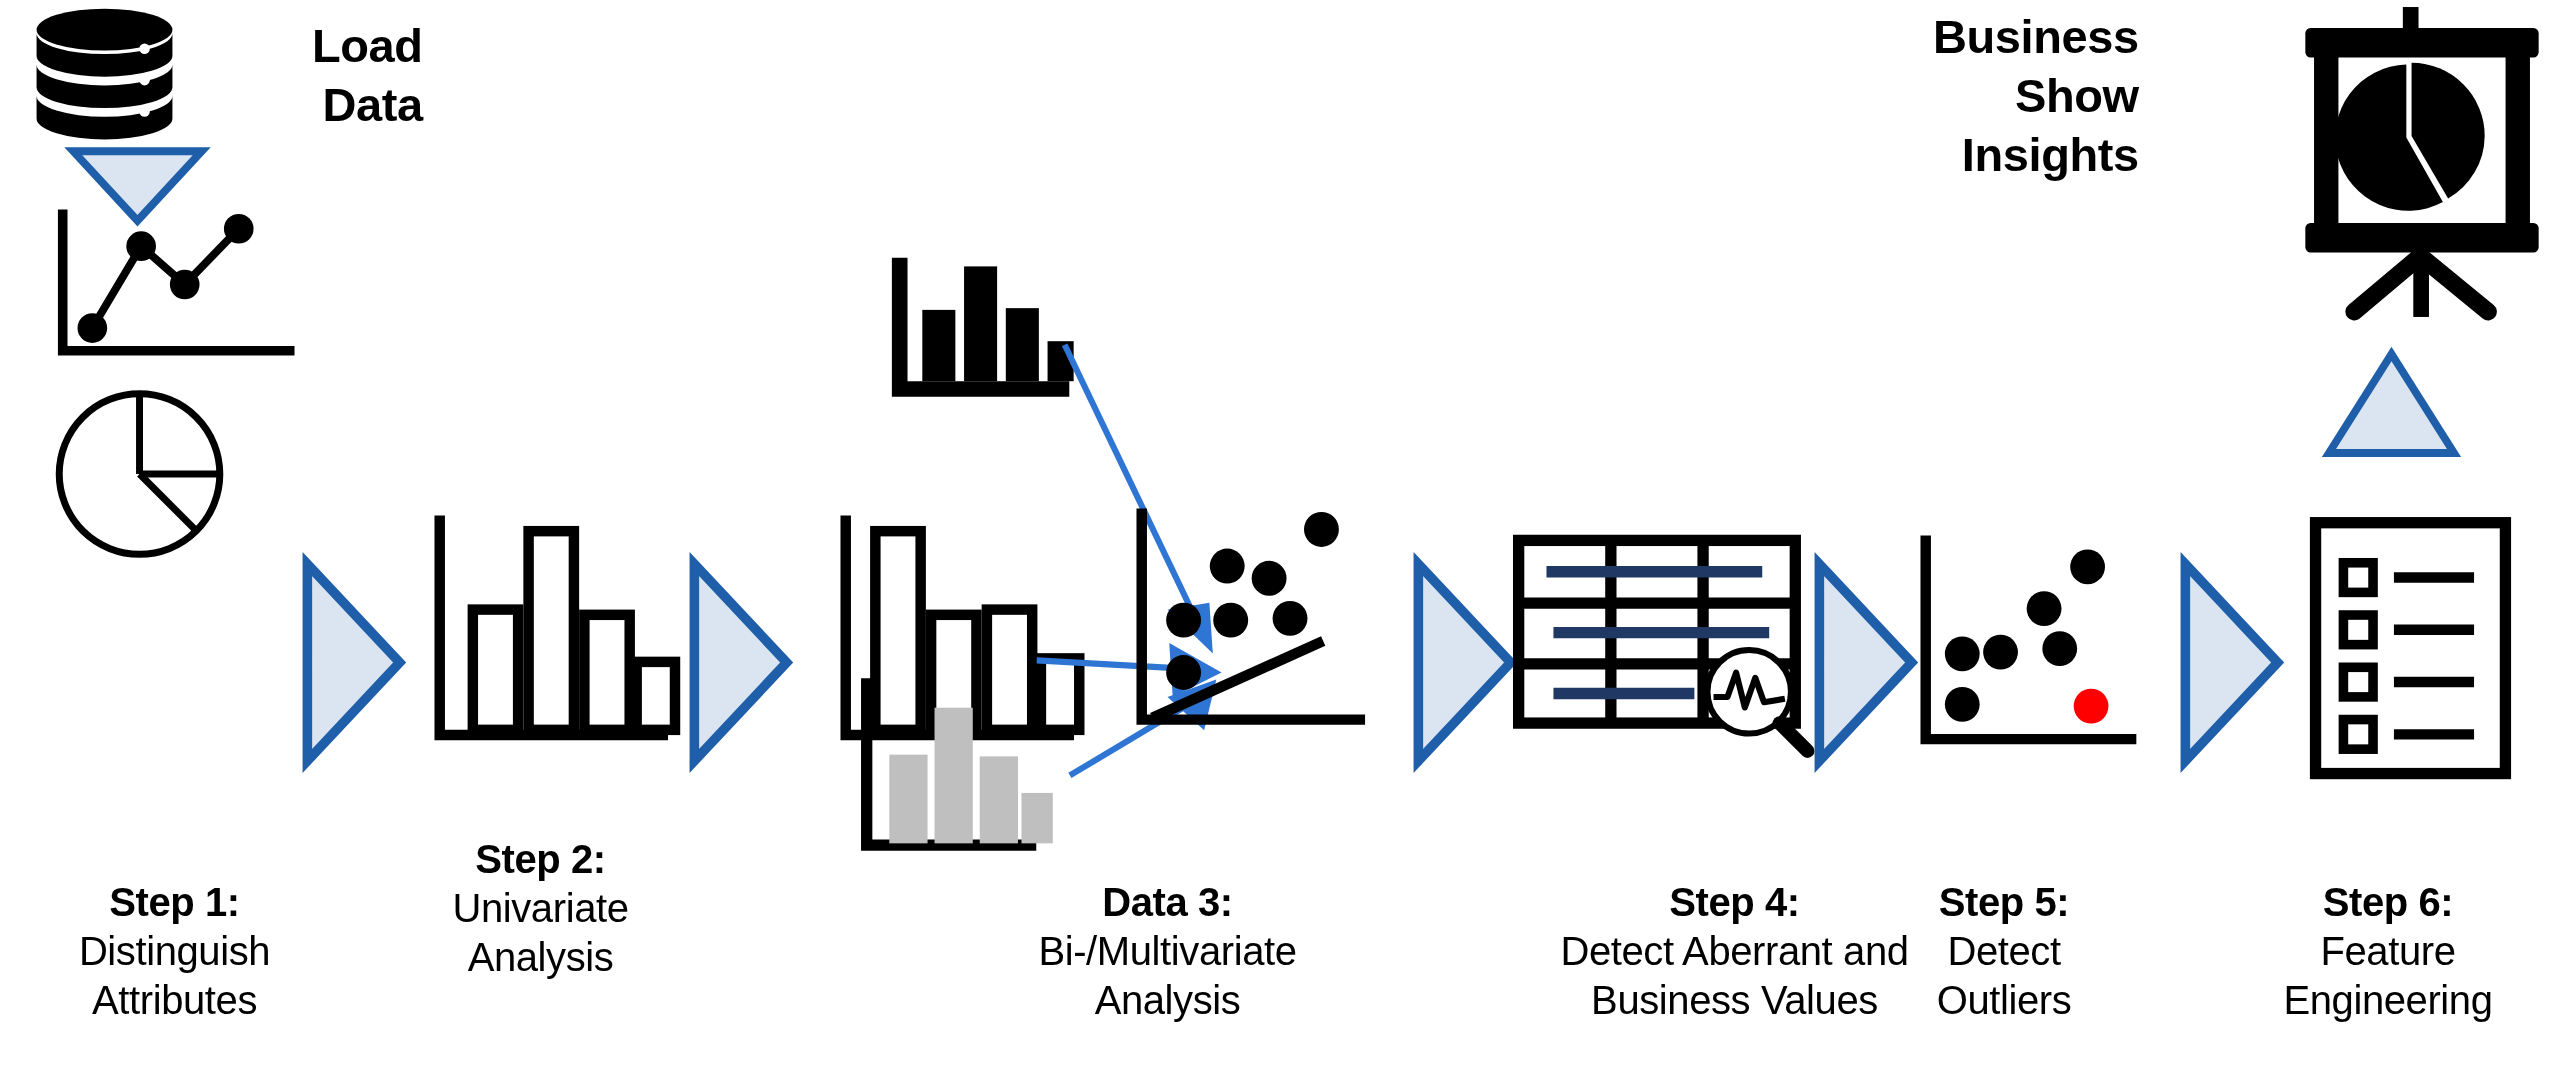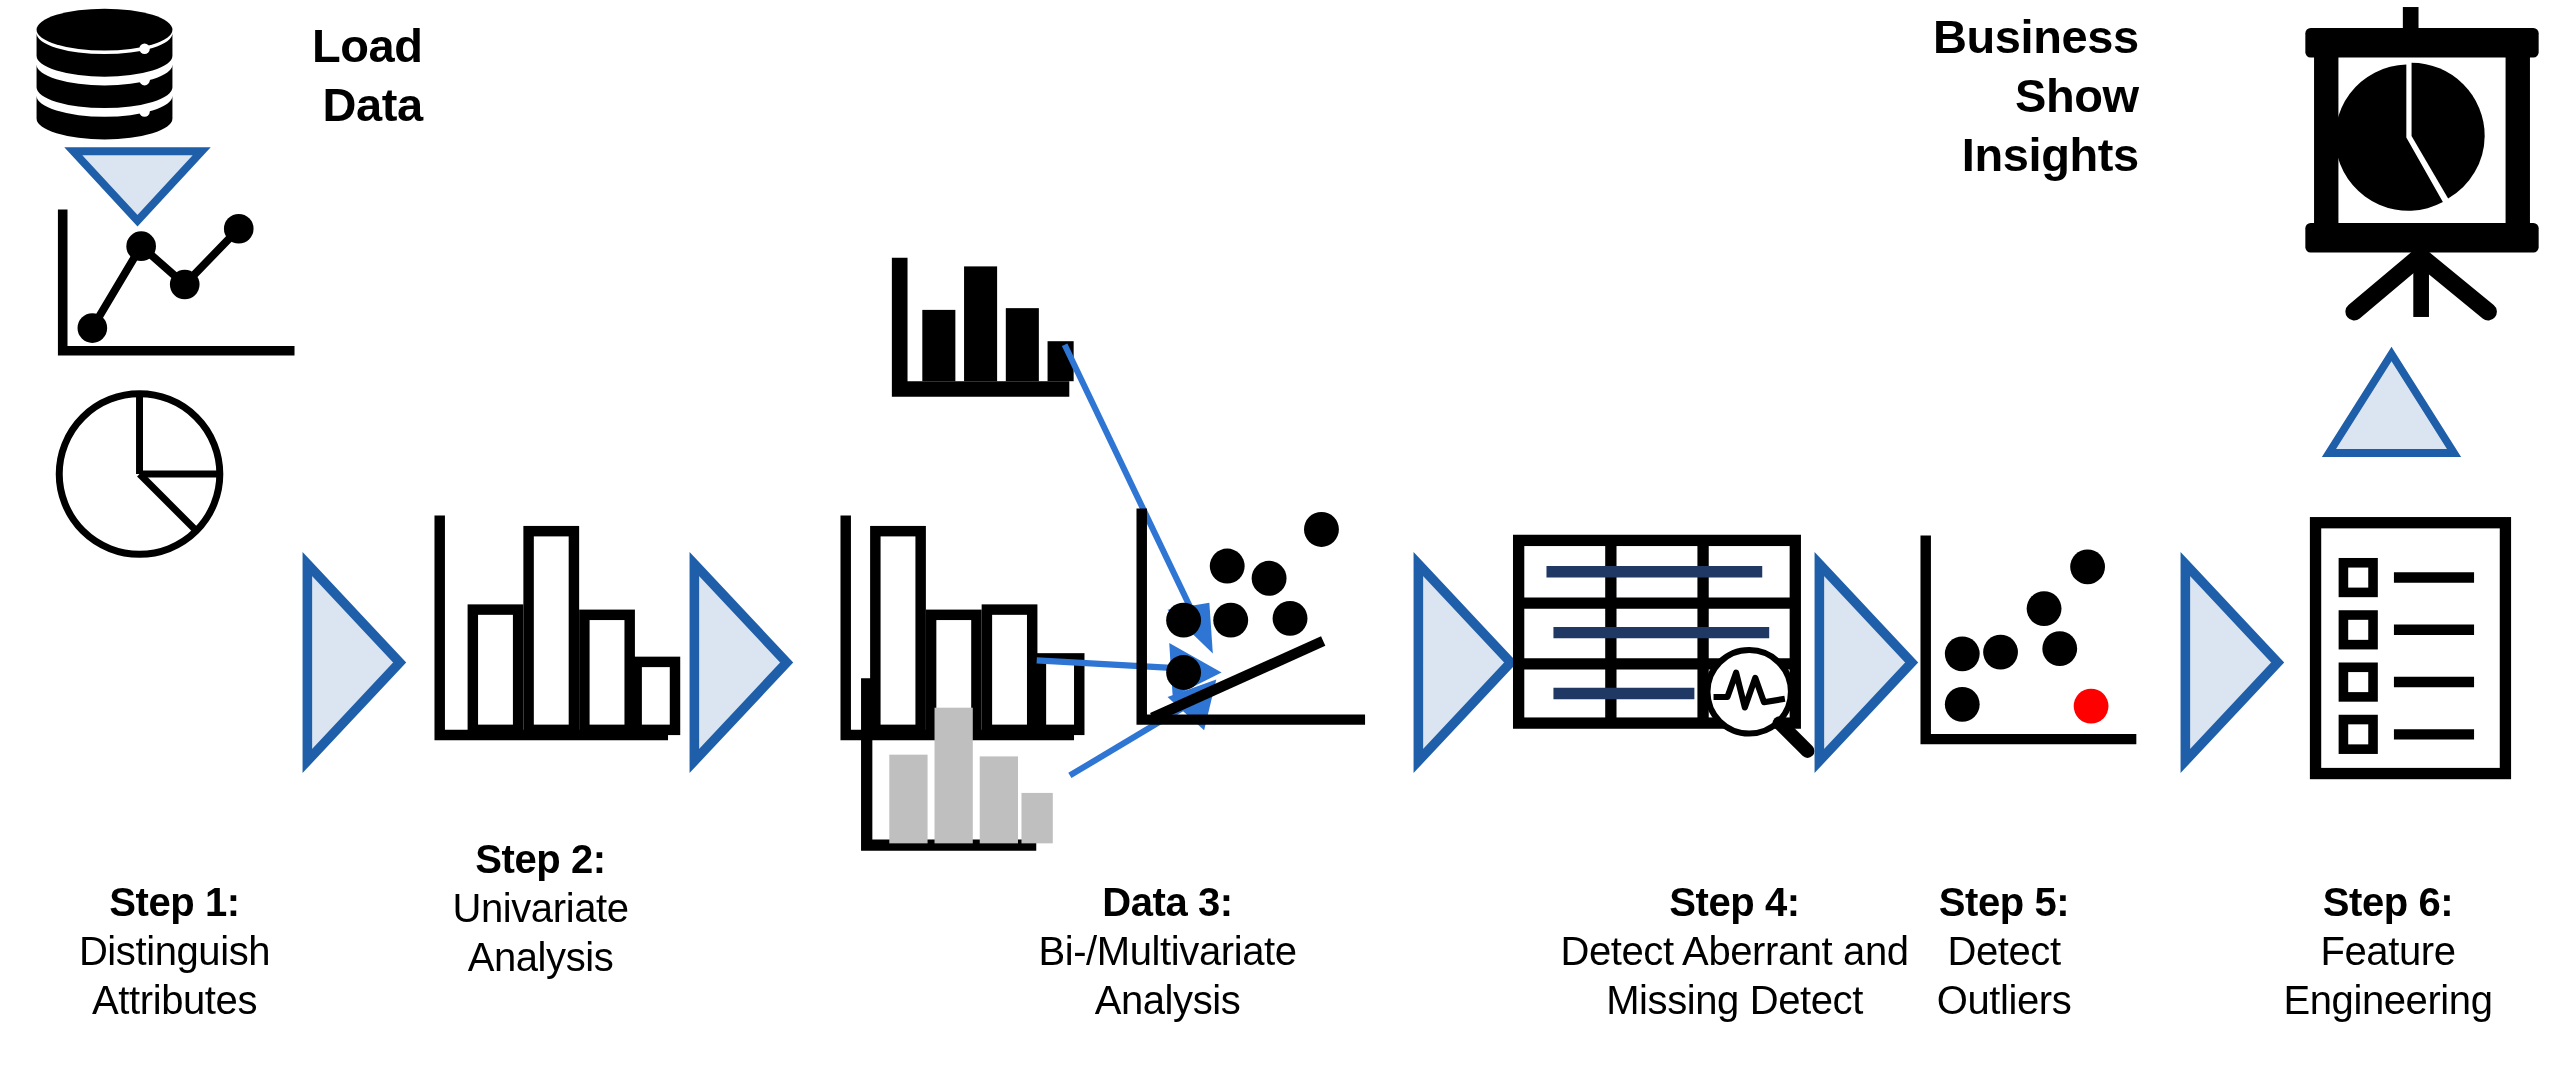--- a/index.html
+++ b/index.html
@@ -255,21 +255,21 @@
 
 <div class="abs step-caption" style="left:915px;top:878px;width:505px;">
   <div class="label-head">Data 3:</div>
   <div class="label-body">Bi-/Multivariate</div>
   <div class="label-body">Analysis</div>
 </div>
 
 <div class="abs step-caption" style="left:1412px;top:878px;width:645px;">
   <div class="label-head">Step 4:</div>
   <div class="label-body">Detect Aberrant and</div>
-  <div class="label-body">Missing Detect</div>
+  <div class="label-body">Business Values</div>
 </div>
 
 <div class="abs step-caption" style="left:1821px;top:878px;width:366px;">
   <div class="label-head">Step 5:</div>
   <div class="label-body">Detect</div>
   <div class="label-body">Outliers</div>
 </div>
 
 <div class="abs step-caption" style="left:2170px;top:878px;width:436px;">
   <div class="label-head">Step 6:</div>

